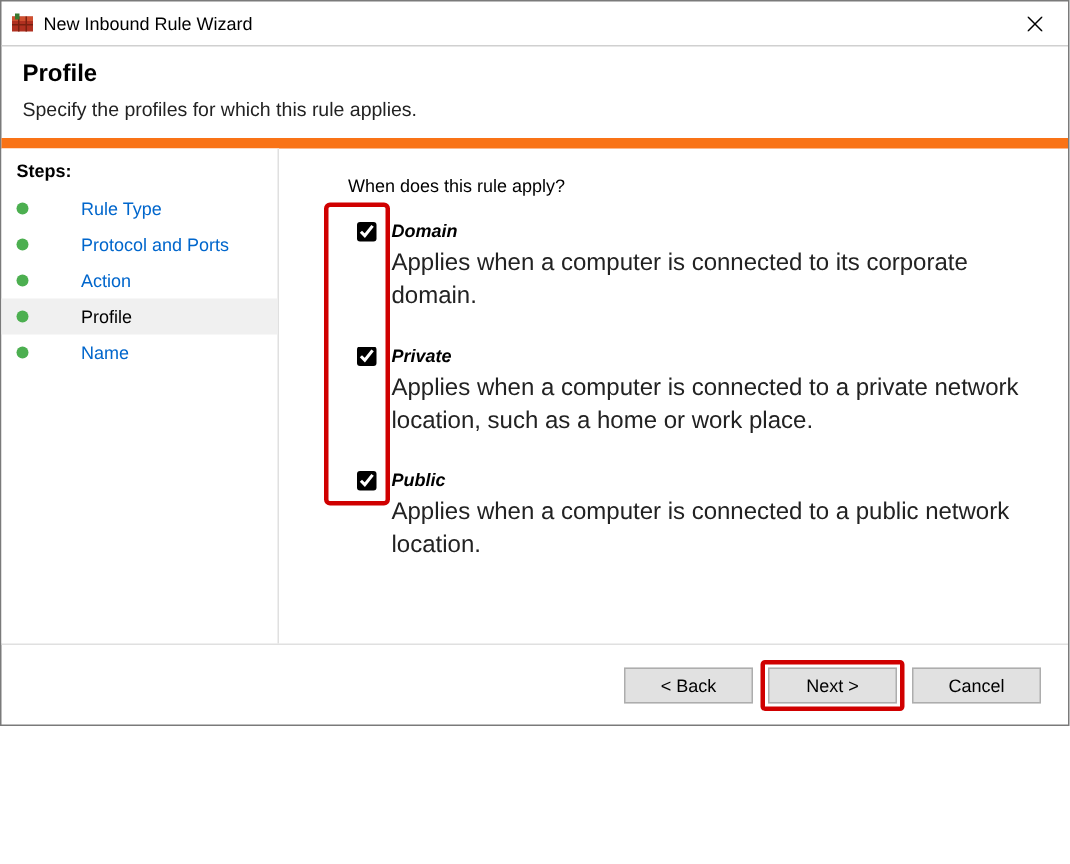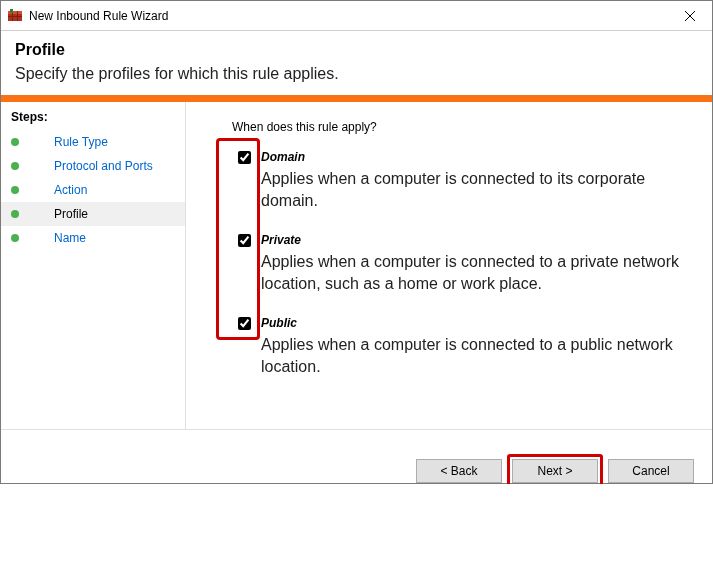--- a/index.html
+++ b/index.html
@@ -44,21 +44,21 @@
   .header {
     padding: 10px 14px 12px 14px;
   }
   .header h1 {
     margin: 0 0 6px 0;
     font-size: 16px;
     font-weight: bold;
   }
   .header p {
     margin: 0;
-    font-size: 16px;
+    font-size: 13px;
     color: #222;
   }
   .body-area {
     flex: 1;
     display: flex;
     border-top: 7px solid #f97316;
     min-height: 0;
   }
   .sidebar {
     width: 185px;
@@ -137,21 +137,21 @@
   .opt-desc {
     font-size: 16px;
     color: #222;
     margin-left: 23px;
     margin-top: 4px;
     line-height: 1.35;
   }
   .footer {
     height: 54px;
     display: flex;
-    align-items: flex-end;
+    align-items: center;
     justify-content: flex-end;
     padding: 0 18px;
     gap: 10px;
     border-top: 1px solid #e0e0e0;
   }
   .btn {
     min-width: 86px;
     height: 24px;
     border: 1px solid #adadad;
     background: #e1e1e1;

